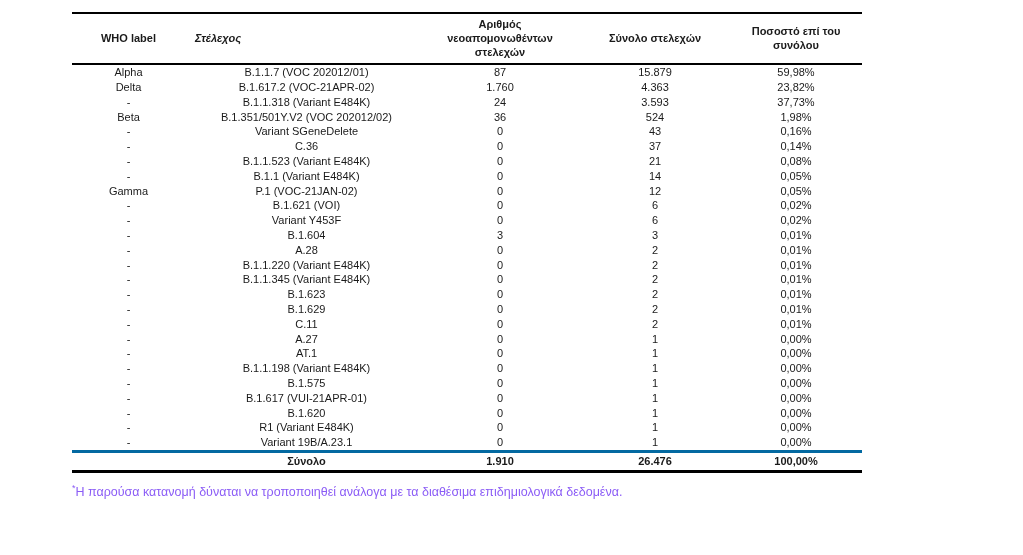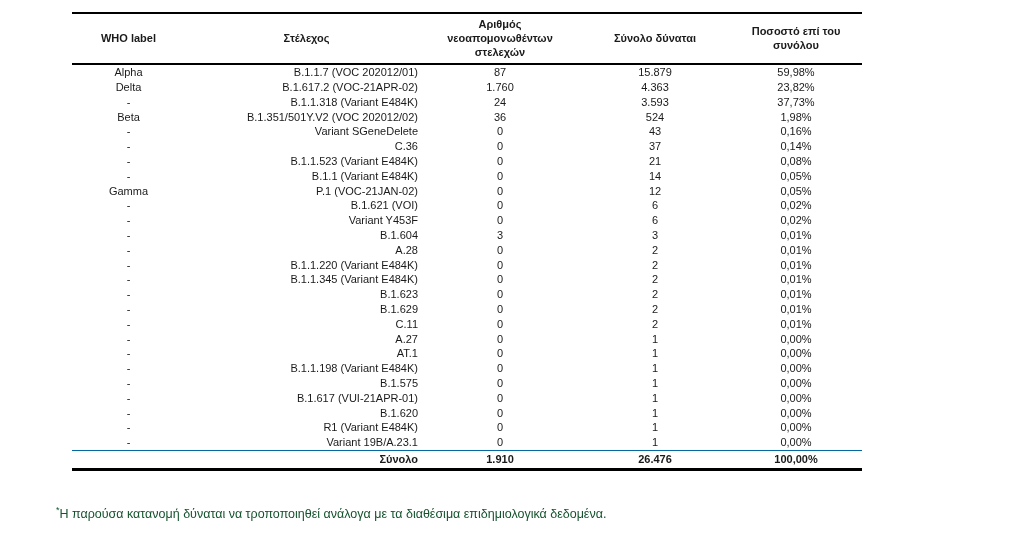--- a/index.html
+++ b/index.html
@@ -35,52 +35,51 @@
 
   thead tr { border-bottom: 2px solid #000; }
   thead th {
     font-weight: bold;
     font-size: 11px;
     line-height: 1.25;
     padding: 4px 2px;
     vertical-align: middle;
     text-align: center;
   }
-  thead th.c1 { text-align: center; padding-left: 10px; }
+  thead th.c1 { text-align: left; padding-left: 10px; font-style: italic; }
   thead th .narrow { display: block; max-width: 110px; margin: 0 auto; }
 
   tbody td {
     padding: 0 2px;
     height: 14.8px;
     line-height: 14.8px;
     white-space: nowrap;
     overflow: hidden;
   }
   td.c0, td.c2, td.c3, td.c4 { text-align: center; }
-  td.c1 { text-align: right; padding-left: 10px; }
+  td.c1 { text-align: center; padding-left: 10px; }
 
   tfoot tr {
-    border-top: 1px solid #0369a1;
+    border-top: 3px solid #0369a1;
     font-weight: bold;
   }
   tfoot td {
     padding: 1px 2px;
     height: 15px;
     line-height: 15px;
   }
 
   .footnotes {
     position: absolute;
-    left: 56px;
+    left: 72px;
     top: 484px;
     width: 800px;
     font-size: 12.5px;
     line-height: 16.5px;
-    color: #14532d;
-    margin-top: 22px;
+    color: #8b5cf6;
   }
   .footnotes p { margin: 0 0 0.5px 0; }
   .footnotes sup {
     font-size: 9px;
     line-height: 0;
     vertical-align: super;
   }
 </style>
 </head>
 <body>
@@ -95,21 +94,21 @@
       <col class="col-total">
       <col class="col-pct">
     </colgroup>
     <thead>
       <tr>
         <th class="c0">WHO label</th>
         <th class="c1">Στέλεχος</th>
         <th class="c2">
           <span class="narrow">Αριθμός νεοαπομονωθέντων στελεχών</span>
         </th>
-        <th class="c3">Σύνολο δύναται</th>
+        <th class="c3">Σύνολο στελεχών</th>
         <th class="c4">
           <span class="narrow">Ποσοστό επί του συνόλου</span>
         </th>
       </tr>
     </thead>
     <tbody>
         <tr>
           <td class="c0">Alpha</td>
           <td class="c1">B.1.1.7 (VOC 202012/01)</td>
           <td class="c2">87</td>

